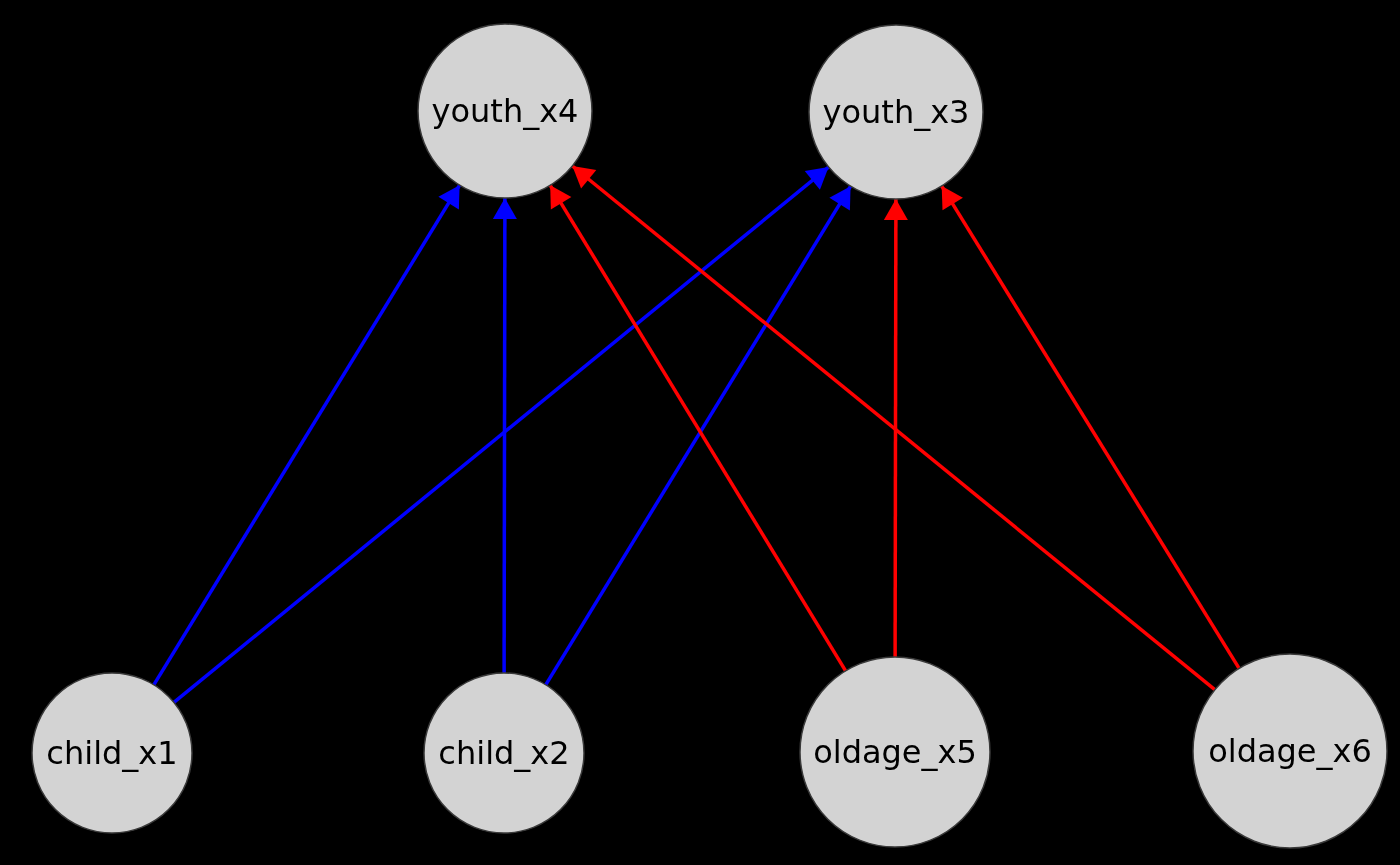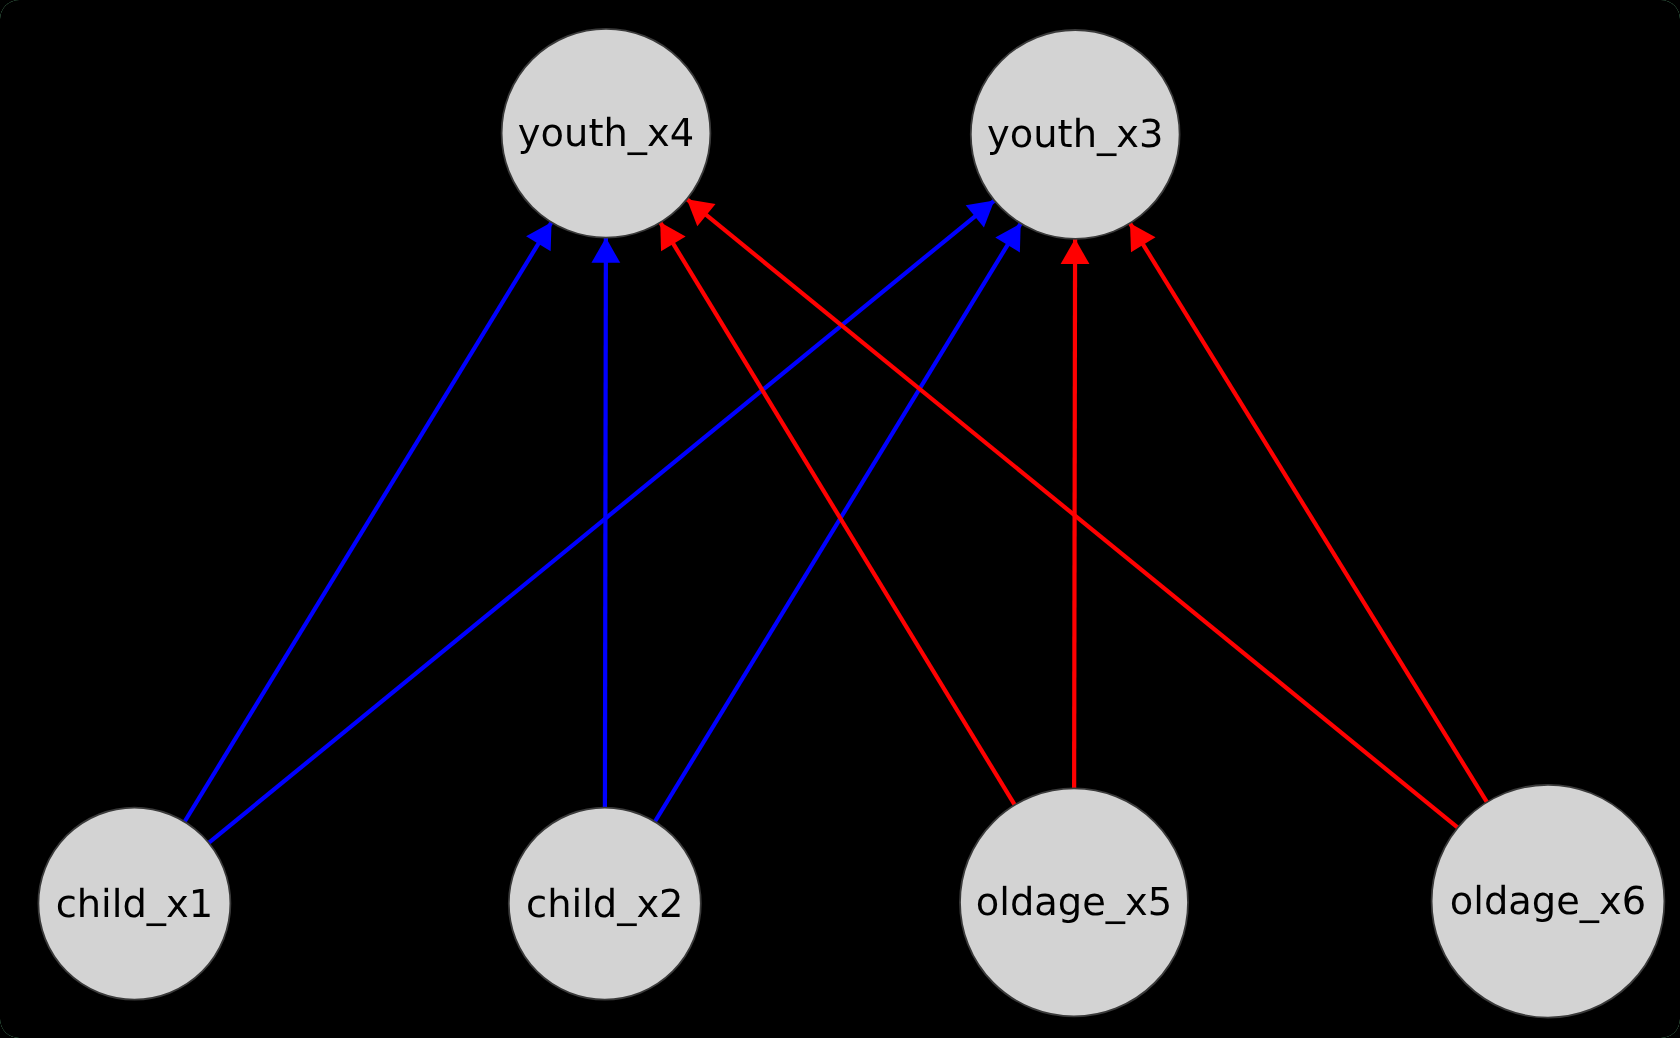--- a/index.html
+++ b/index.html
@@ -6,21 +6,20 @@
     margin: 0;
     padding: 0;
     background: #000000;
   }
   #stage {
     position: relative;
     width: 1400px;
     height: 865px;
     background: #86efac;
     overflow: hidden;
-    border-radius: 16px;
   }
   svg { display: block; }
   .node-circle {
     stroke-linejoin: round;
   }
   .node-label {
     font-family: "DejaVu Sans", sans-serif;
     text-anchor: middle;
   }
   .edge-line {

